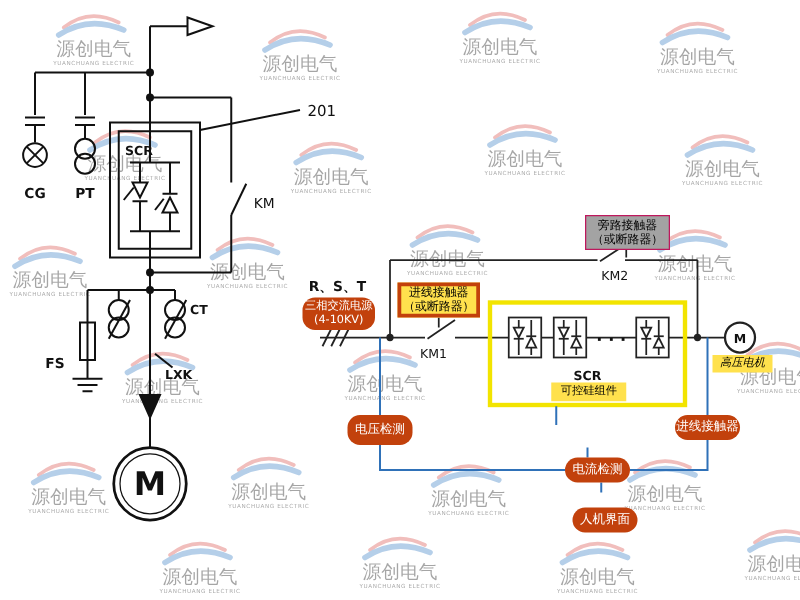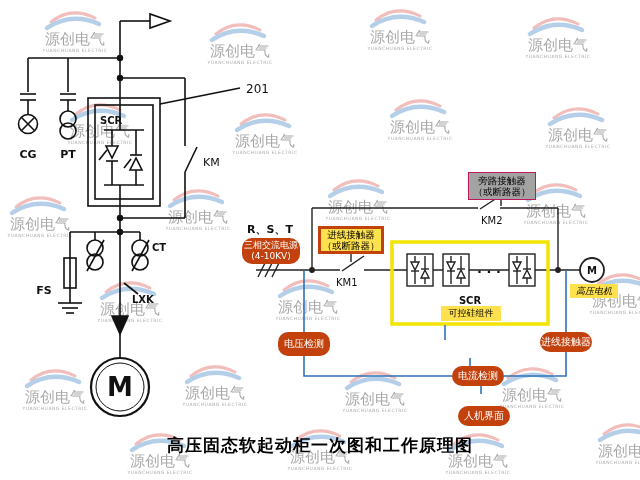--- a/index.html
+++ b/index.html
@@ -280,14 +280,13 @@
 
 
   <div class="lbl blue" style="left:452px; top:366px; width:52px; height:20px;">
     <span>电流检测</span>
   </div>
 
   <div class="lbl blue" style="left:458px; top:394px; width:52px; height:20px;margin-top:12px;">
     <span>人机界面</span>
   </div>
 
-  <div class="caption">高压固态软起动柜一次图和工作原理图</div>
 </div>
 
 </body></html>

